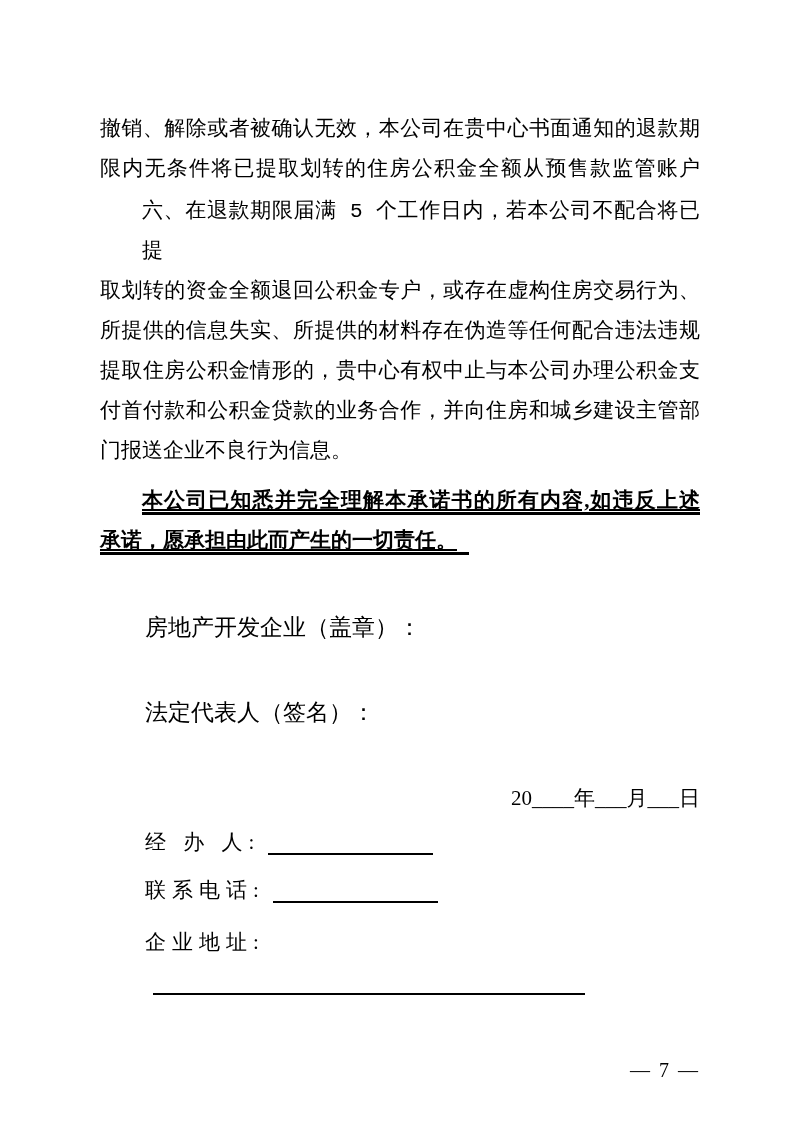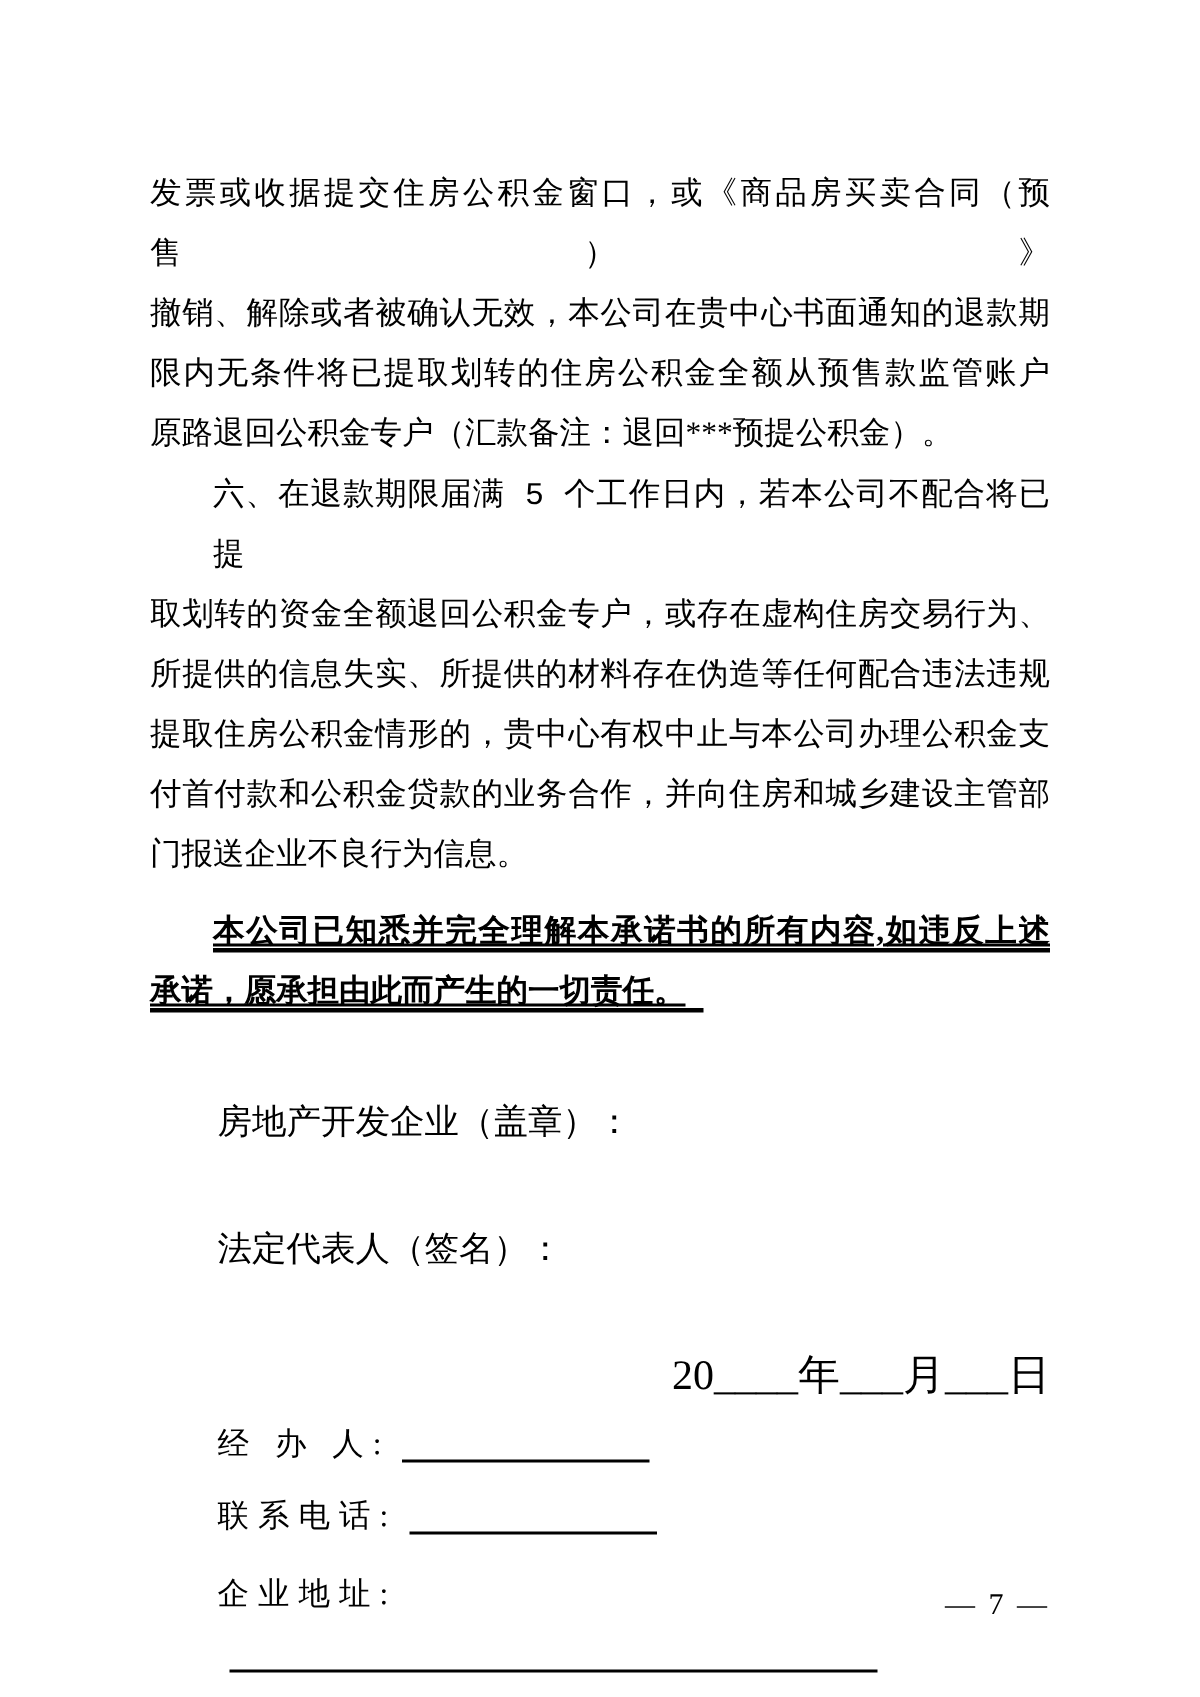--- a/index.html
+++ b/index.html
@@ -51,21 +51,21 @@
   .sig-row {
     margin-left: 45px;
     font-size: 23px;
     line-height: 40px;
   }
   .stamp-row   { margin-top: 48px; }
   .legal-row   { margin-top: 45px; }
 
   .date-row {
     margin-top: 45px;
-    font-size: 28px;
+    font-size: 21px;
     line-height: 40px;
     text-align: right;
   }
 
   .field-row {
     margin-left: 45px;
     font-size: 21px;
     line-height: 40px;
   }
   .field-row.first  { margin-top: 4px; }
@@ -93,24 +93,22 @@
     letter-spacing: 2px;
   }
 </style>
 </head>
 <body>
 
 <div class="page">
   <div class="content">
 
     <div class="para">
-      <div class="line just">发票或收据提交住房公积金窗口，或《商品房买卖合同（预售）》</div>
       <div class="line just">撤销、解除或者被确认无效，本公司在贵中心书面通知的退款期</div>
       <div class="line just">限内无条件将已提取划转的住房公积金全额从预售款监管账户</div>
-      <div class="line">原路退回公积金专户（汇款备注：退回***预提公积金）。</div>
     </div>
 
     <div class="para para-gap-sm">
       <div class="line just indent">六、在退款期限届满 5 个工作日内，若本公司不配合将已提</div>
       <div class="line just">取划转的资金全额退回公积金专户，或存在虚构住房交易行为、</div>
       <div class="line just">所提供的信息失实、所提供的材料存在伪造等任何配合违法违规</div>
       <div class="line just">提取住房公积金情形的，贵中心有权中止与本公司办理公积金支</div>
       <div class="line just">付首付款和公积金贷款的业务合作，并向住房和城乡建设主管部</div>
       <div class="line">门报送企业不良行为信息。</div>
     </div>

